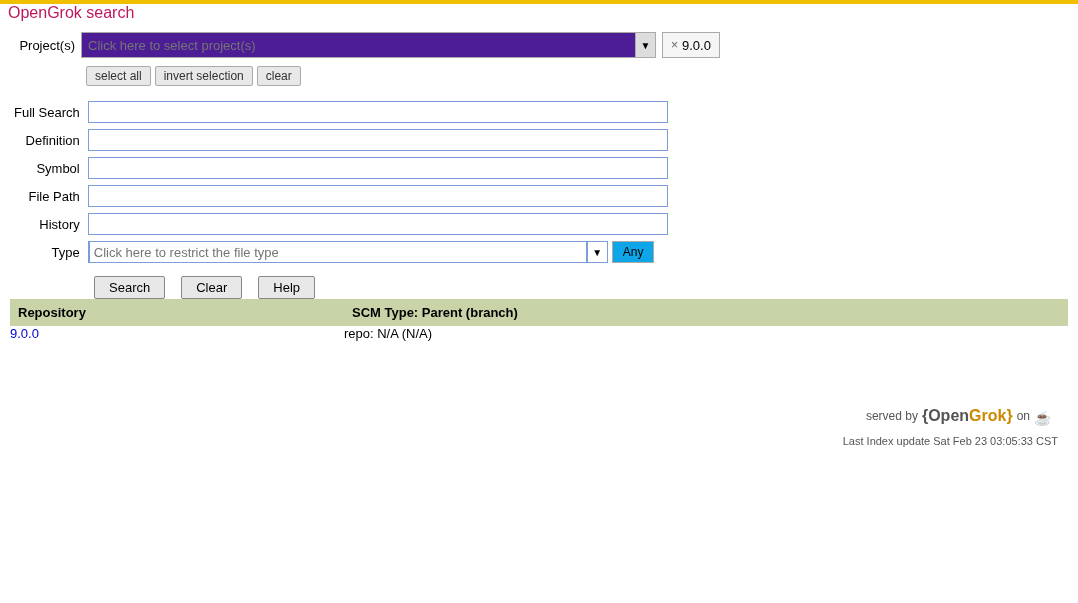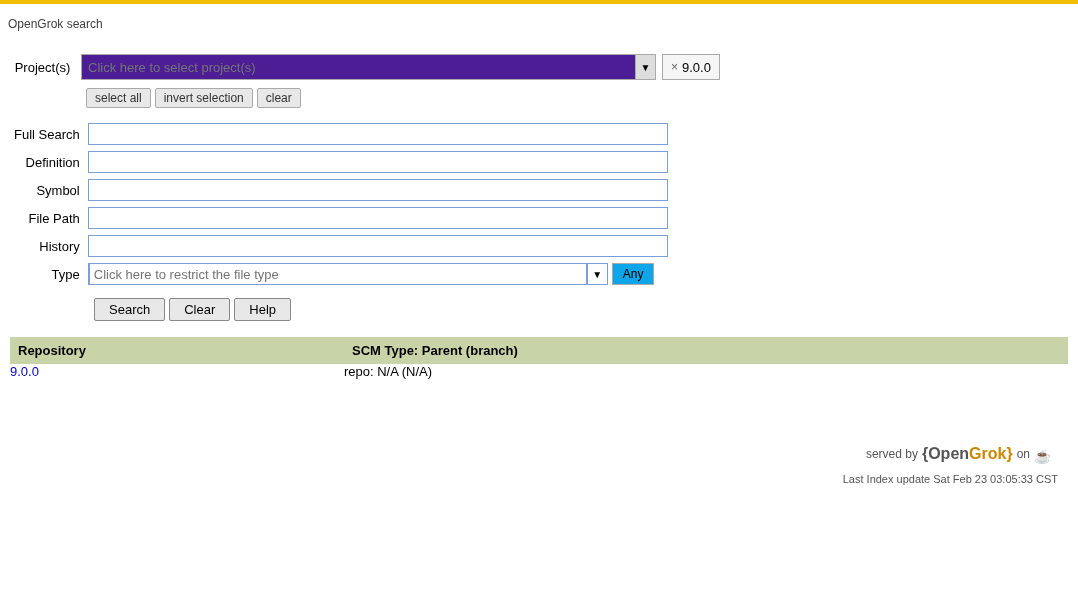--- a/index.html
+++ b/index.html
@@ -8,39 +8,39 @@
       font-size: 13px;
       background: #fff;
       color: #000;
     }
     #top-bar {
       height: 4px;
       background: #f0c000;
       width: 100%;
     }
     #title-bar {
-      padding: 13px 8px;
-      font-size: 12px;
-      color: #404040;
+      padding: 0 8px;
+      font-size: 16px;
+      color: #be185d;
       background: #fff;
     }
     #main-content {
       padding: 10px 10px 0 10px;
     }
     .project-row {
       display: flex;
       align-items: center;
       gap: 6px;
       margin-bottom: 8px;
     }
     .project-label {
       font-size: 13px;
       white-space: nowrap;
       min-width: 65px;
-      text-align: center;
+      text-align: right;
     }
     .project-select-wrapper {
       display: flex;
       align-items: center;
       border: 1px solid #aaa;
       background: #4c1d95;
       flex: 1;
       max-width: 575px;
       height: 26px;
       position: relative;
@@ -162,23 +162,22 @@
       background: #0ea5e9;
       border: 1px solid #aaa;
       padding: 1px 10px;
       font-size: 12px;
       height: 22px;
       display: flex;
       align-items: center;
     }
     .action-buttons {
       display: flex;
-      gap: 4px;
+      gap: 16px;
       margin-left: 84px;
-      margin-bottom: 16px;
     }
     .action-btn {
       background: #e8e8e8;
       border: 1px solid #888;
       padding: 3px 14px;
       font-size: 13px;
       cursor: pointer;
       border-radius: 2px;
       color: #000;
     }

